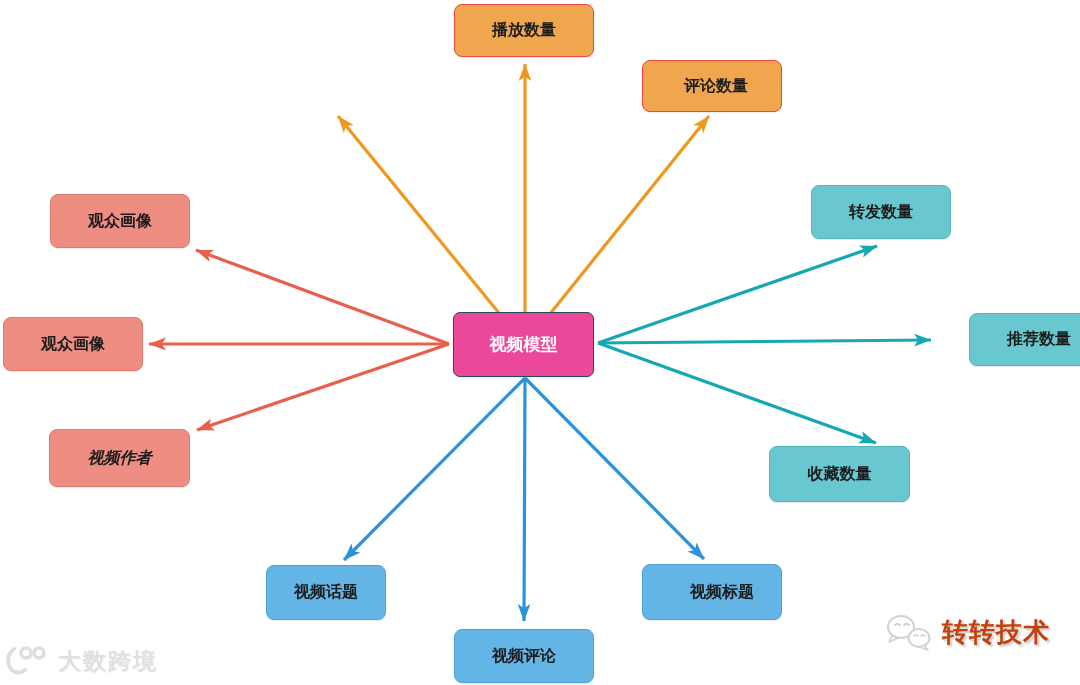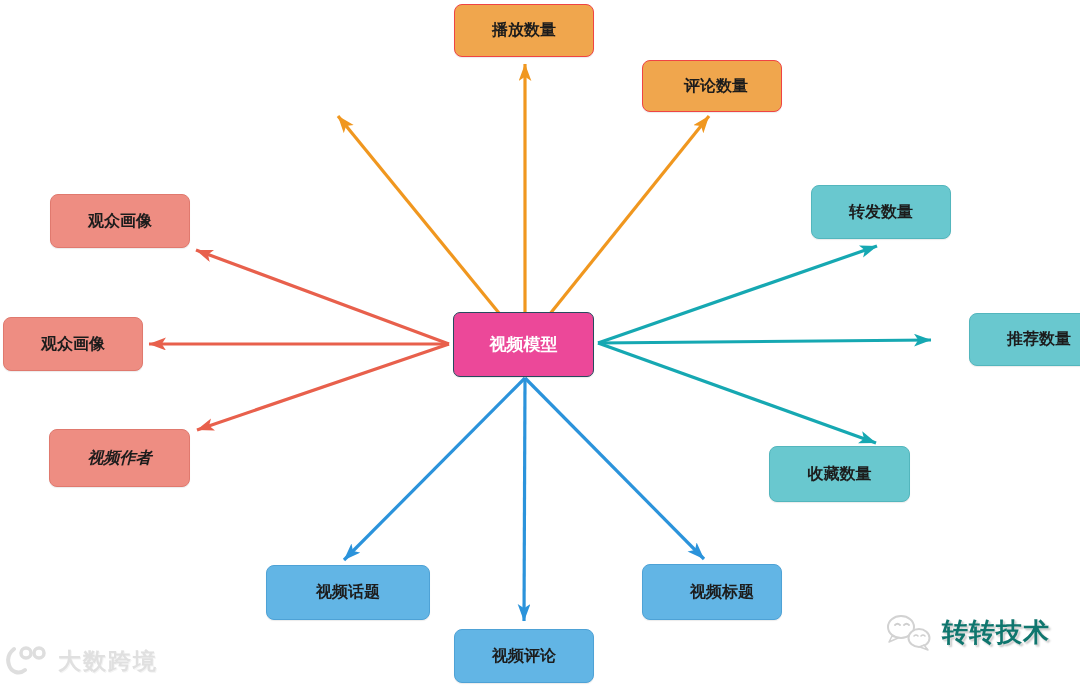--- a/index.html
+++ b/index.html
@@ -19,30 +19,30 @@
   .n-center{left:453px;top:312px;width:141px;height:65px;}
   .n-play{left:454px;top:4px;width:140px;height:53px;}
   .n-like{left:266px;top:60px;width:140px;height:53px;}
   .n-comment-count{left:642px;top:60px;width:140px;height:52px;padding-left:8px;}
   .n-audience{left:50px;top:194px;width:140px;height:54px;}
   .n-type{left:3px;top:317px;width:140px;height:54px;}
   .n-author{left:49px;top:429px;width:141px;height:58px;font-style:italic;}
   .n-forward{left:811px;top:185px;width:140px;height:54px;}
   .n-recommend{left:938px;top:313px;width:140px;height:53px;margin-left:31px;}
   .n-favorite{left:769px;top:446px;width:141px;height:56px;}
-  .n-topic{left:266px;top:565px;width:164px;height:55px;}
+  .n-topic{left:266px;top:565px;width:120px;height:55px;}
   .n-vcomment{left:454px;top:629px;width:140px;height:54px;}
   .n-title{left:642px;top:564px;width:140px;height:56px;padding-left:20px;}
   
   .wm{position:absolute;display:flex;align-items:center;gap:8px;user-select:none;}
   .wm-left{left:4px;top:644px;}
   .wm-left .wm-text{font-size:23px;font-weight:bold;color:#e0e0e0;letter-spacing:2px;
                     text-shadow:1px 1px 0 #f4f4f4;}
   .wm-right{left:884px;top:612px;}
-  .wm-right .wm-text{font-size:26px;font-weight:bold;color:#0f766e;letter-spacing:1px;
+  .wm-right .wm-text{font-size:26px;font-weight:bold;color:#c2410c;letter-spacing:1px;
                      text-shadow:1px 1px 0 #dcdcdc,2px 2px 2px #c4c4c4;}
 </style>
 </head>
 <body>
 
 <div class="canvas">
 
   <svg class="arrow-layer" width="1080" height="685" viewBox="0 0 1080 685" xmlns="http://www.w3.org/2000/svg">
     <defs>
       <marker id="m-orange" markerWidth="6" markerHeight="4.2" refX="5.3" refY="2" orient="auto" markerUnits="strokeWidth">

